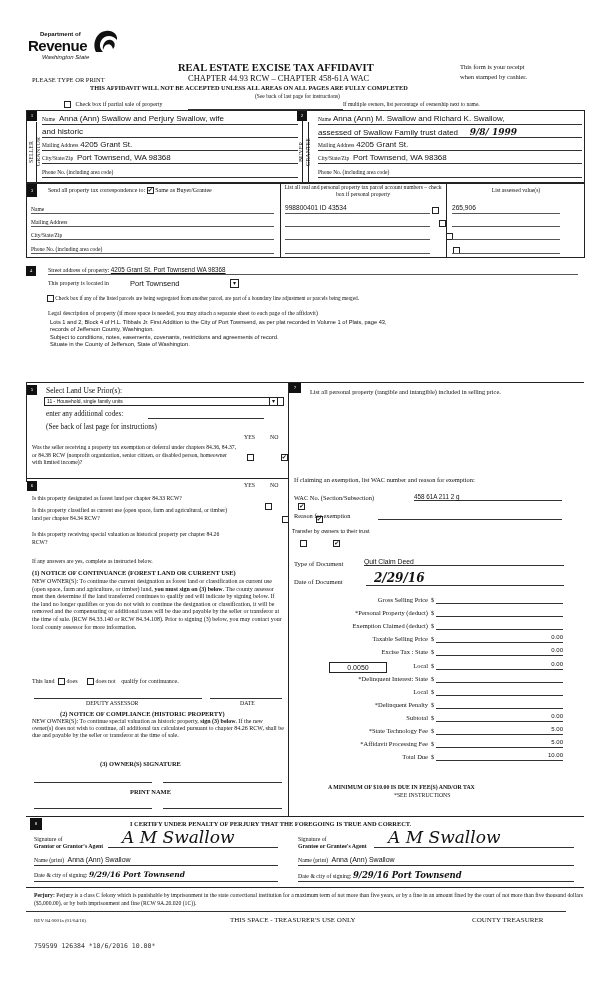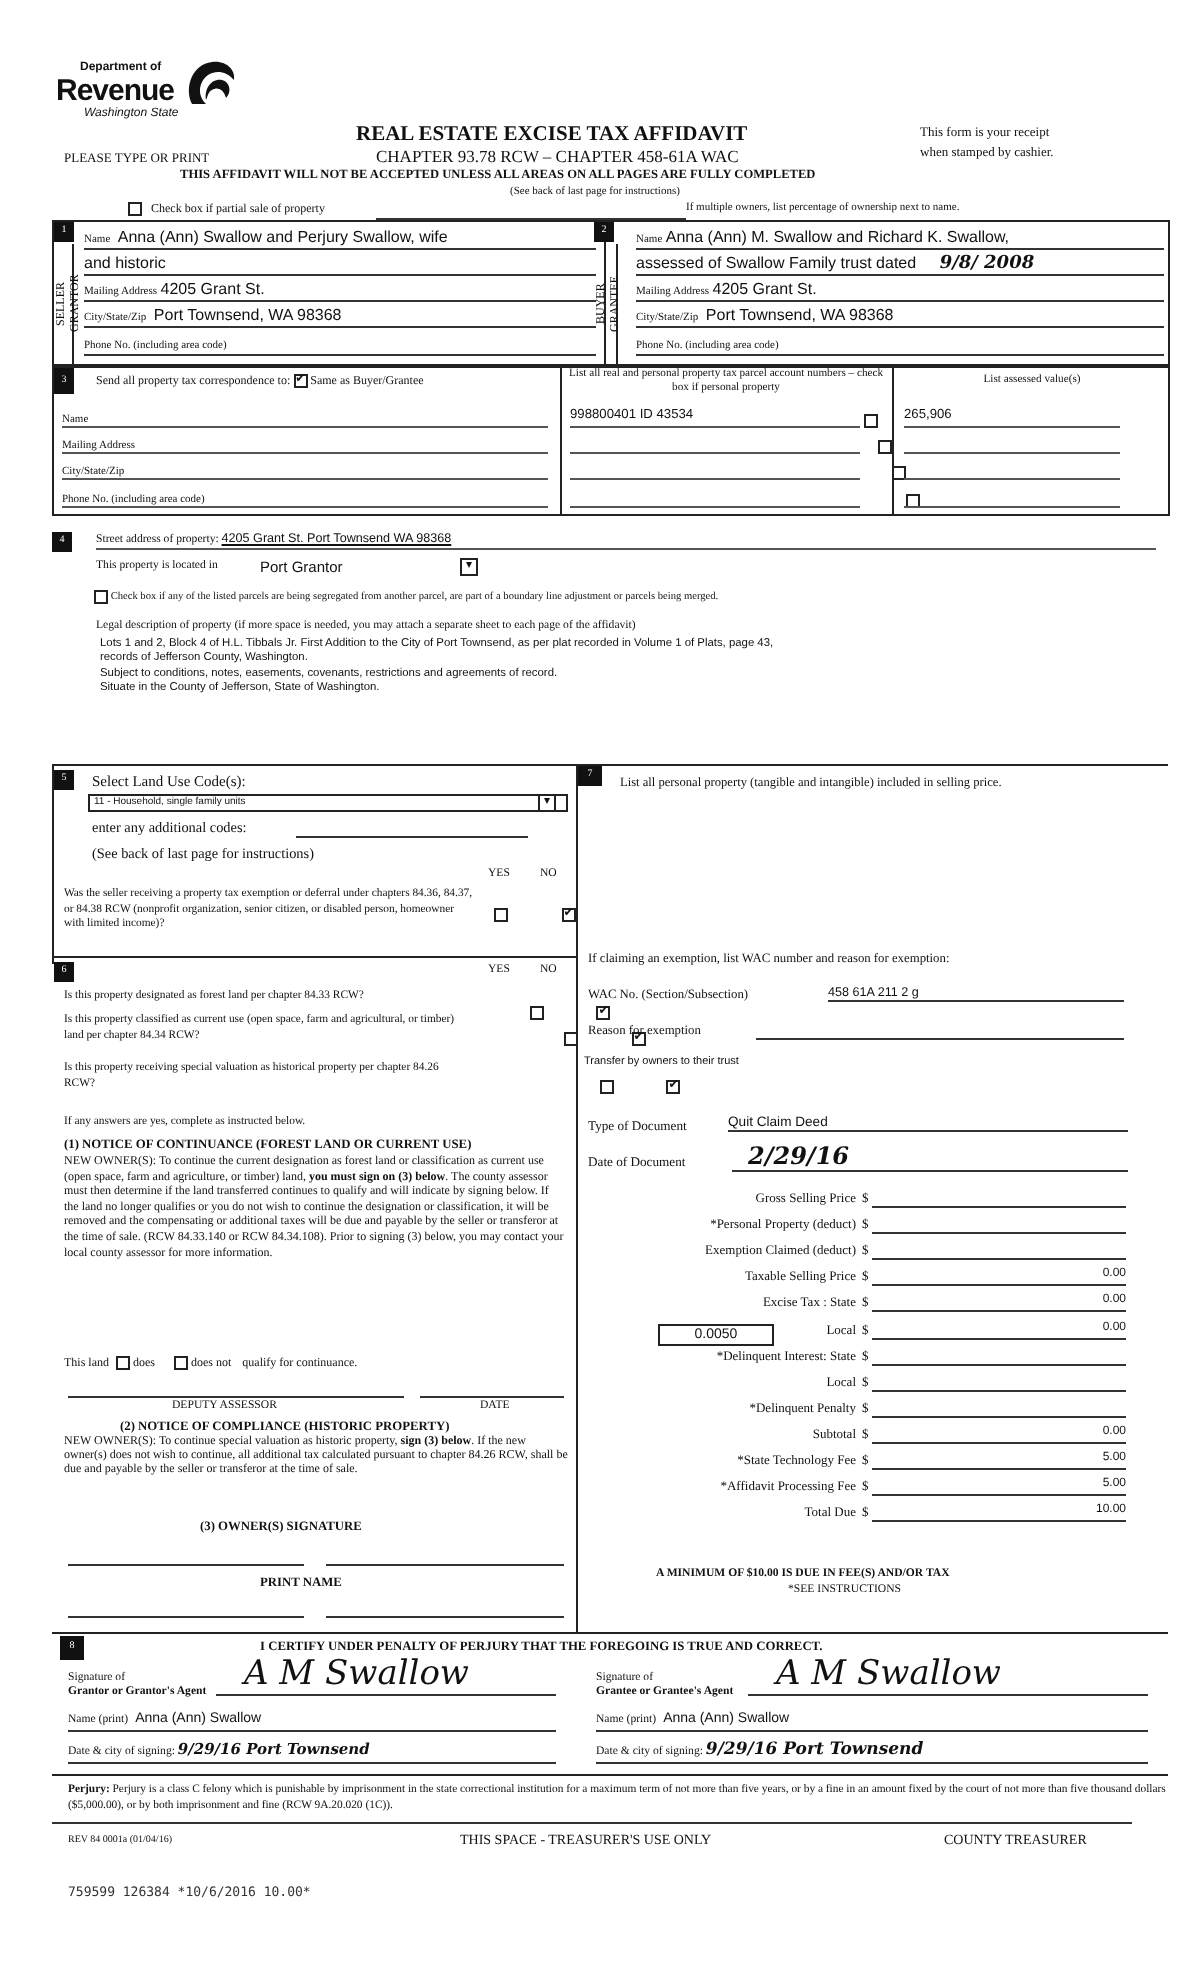--- a/index.html
+++ b/index.html
@@ -30,21 +30,21 @@
   <div class="abs sans" style="left:0;top:9px;font-size:15px;font-weight:bold;letter-spacing:-0.5px;">Revenue</div>
   <div class="abs sans" style="left:14px;top:26px;font-size:6px;font-style:italic;">Washington State</div>
   <svg class="abs" style="left:62px;top:0;" width="30" height="28" viewBox="0 0 30 28">
     <path d="M6 24 C2 16 6 4 16 3 C23 2 28 7 27 12 C22 6 14 7 11 13 C9 17 10 21 13 24 Z" fill="#111"></path>
     <path d="M13 22 C12 16 16 11 21 12 C25 13 26 18 23 21 C22 17 19 15 16 17 C14 18 14 20 13 22 Z" fill="#111"></path>
   </svg>
 </div>
 
 <div class="abs b" style="left:178px;top:62px;font-size:10.5px;">REAL ESTATE EXCISE TAX AFFIDAVIT</div>
 <div class="abs" style="left:32px;top:76px;font-size:6.5px;">PLEASE TYPE OR PRINT</div>
-<div class="abs" style="left:188px;top:73px;font-size:8.5px;">CHAPTER 93.78 RCW – CHAPTER 458-61A WAC</div>
+<div class="abs" style="left:188px;top:73px;font-size:8.5px;">CHAPTER 44.93 RCW – CHAPTER 458-61A WAC</div>
 <div class="abs" style="left:460px;top:63px;font-size:6.5px;">This form is your receipt</div>
 <div class="abs" style="left:460px;top:73px;font-size:6.5px;">when stamped by cashier.</div>
 <div class="abs b" style="left:90px;top:84px;font-size:6.3px;">THIS AFFIDAVIT WILL NOT BE ACCEPTED UNLESS ALL AREAS ON ALL PAGES ARE FULLY COMPLETED</div>
 <div class="abs" style="left:255px;top:93px;font-size:5.5px;">(See back of last page for instructions)</div>
 
 <div class="abs" style="left:64px;top:101px;font-size:6px;">
   <span class="cb"></span>
   <span style="margin-left:3px;">Check box if partial sale of property</span>
 </div>
 <div class="abs" style="left:188px;top:109px;width:155px;border-bottom:1px solid #333;"></div>
@@ -86,21 +86,21 @@
     <span>BUYER</span><br>
     <span>GRANTEE</span>
   </div>
 </div>
 <div class="abs" style="left:318px;top:114px;width:264px;height:11px;border-bottom:1px solid #333;">
   <span style="font-size:5.5px;">Name</span>
   <span class="fill" style="font-size:8px;">Anna (Ann) M. Swallow and Richard K. Swallow,</span>
 </div>
 <div class="abs" style="left:318px;top:127px;width:264px;height:11px;border-bottom:1px solid #333;">
   <span class="fill" style="font-size:8px;">assessed of Swallow Family trust dated</span>
-  <span class="hand" style="font-size:9px;margin-left:10px;">9/8/ 2008</span>
+  <span class="hand" style="font-size:9px;margin-left:10px;">9/8/ 1999</span>
 </div>
 <div class="abs" style="left:318px;top:140px;width:264px;height:11px;border-bottom:1px solid #333;">
   <span style="font-size:5.5px;">Mailing Address</span>
   <span class="fill" style="font-size:8px;">4205 Grant St.</span>
 </div>
 <div class="abs" style="left:318px;top:153px;width:264px;height:11px;border-bottom:1px solid #333;">
   <span style="font-size:5.5px;">City/State/Zip</span>
   <span class="fill" style="font-size:8px;margin-left:2px;">Port Townsend, WA 98368</span>
 </div>
 <div class="abs" style="left:318px;top:168px;width:264px;height:10px;border-bottom:1px solid #333;">
@@ -138,21 +138,21 @@
 
 
 <div class="abs secnum" style="left:26px;top:266px;">4</div>
 <div class="abs" style="left:48px;top:266px;width:530px;height:9px;border-bottom:1px solid #555;font-size:5.8px;">
   <span>Street address of property:</span>
   <span class="fill" style="font-size:6.3px;text-decoration:underline;">4205 Grant St. Port Townsend WA 98368</span>
 </div>
 <div class="abs" style="left:48px;top:280px;font-size:5.8px;">
   <span>This property is located in</span>
 </div>
-<div class="abs fill" style="left:130px;top:279px;font-size:7.5px;">Port Grantor</div>
+<div class="abs fill" style="left:130px;top:279px;font-size:7.5px;">Port Townsend</div>
 <div class="abs dd" style="left:230px;top:279px;">▾</div>
 <div class="abs" style="left:47px;top:295px;font-size:5.3px;">
   <span class="cb"></span>
   <span>Check box if any of the listed parcels are being segregated from another parcel, are part of a boundary line adjustment or parcels being merged.</span>
 </div>
 <div class="abs" style="left:48px;top:310px;font-size:5.8px;">Legal description of property (if more space is needed, you may attach a separate sheet to each page of the affidavit)</div>
 <div class="abs fill" style="left:50px;top:319px;font-size:5.7px;line-height:7.3px;">
   <div>Lots 1 and 2, Block 4 of H.L. Tibbals Jr. First Addition to the City of Port Townsend, as per plat recorded in Volume 1 of Plats, page 43,</div>
   <div>records of Jefferson County, Washington.</div>
   <div>Subject to conditions, notes, easements, covenants, restrictions and agreements of record.</div>
@@ -161,21 +161,21 @@
 
 
 <div class="abs" style="left:26px;top:382px;width:558px;border-top:1px solid #222;"></div>
 <div class="abs" style="left:26px;top:382px;height:100px;border-left:1px solid #222;"></div>
 <div class="abs" style="left:288px;top:382px;height:434px;border-left:1px solid #222;"></div>
 <div class="abs" style="left:26px;top:478px;width:262px;border-top:1px solid #222;"></div>
 <div class="abs" style="left:26px;top:816px;width:558px;border-top:1px solid #222;"></div>
 
 
 <div class="abs secnum" style="left:27px;top:385px;">5</div>
-<div class="abs" style="left:46px;top:386px;font-size:7.5px;">Select Land Use Code(s):</div>
+<div class="abs" style="left:46px;top:386px;font-size:7.5px;">Select Land Use Prior(s):</div>
 <div class="abs box sans" style="left:44px;top:397px;width:240px;height:9px;font-size:5px;line-height:7px;padding-left:2px;border-width:1.5px;">
   <span>11 - Household, single family units</span>
 </div>
 <div class="abs dd" style="left:269px;top:397px;">▾</div>
 <div class="abs" style="left:46px;top:410px;width:218px;height:10px;font-size:7.2px;">
   <span>enter any additional codes:</span>
 </div>
 <div class="abs" style="left:148px;top:418px;width:116px;border-bottom:1px solid #333;"></div>
 <div class="abs" style="left:46px;top:423px;font-size:7.2px;">(See back of last page for instructions)</div>
 <div class="abs" style="left:244px;top:434px;font-size:5.8px;">YES</div>

